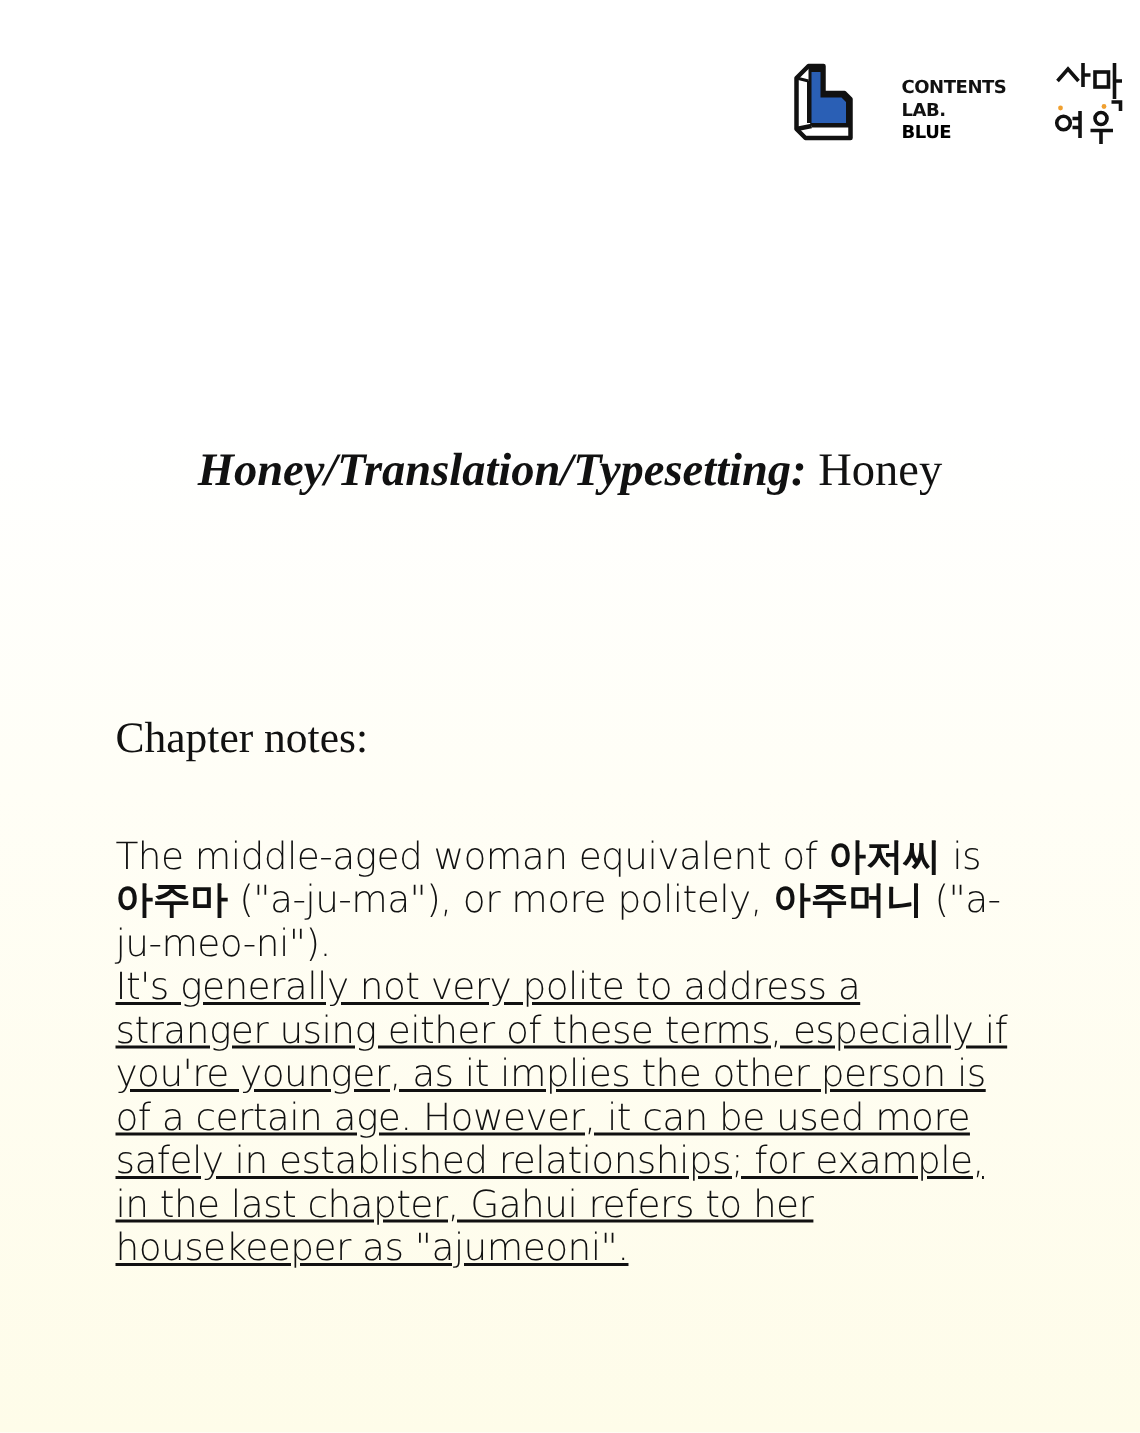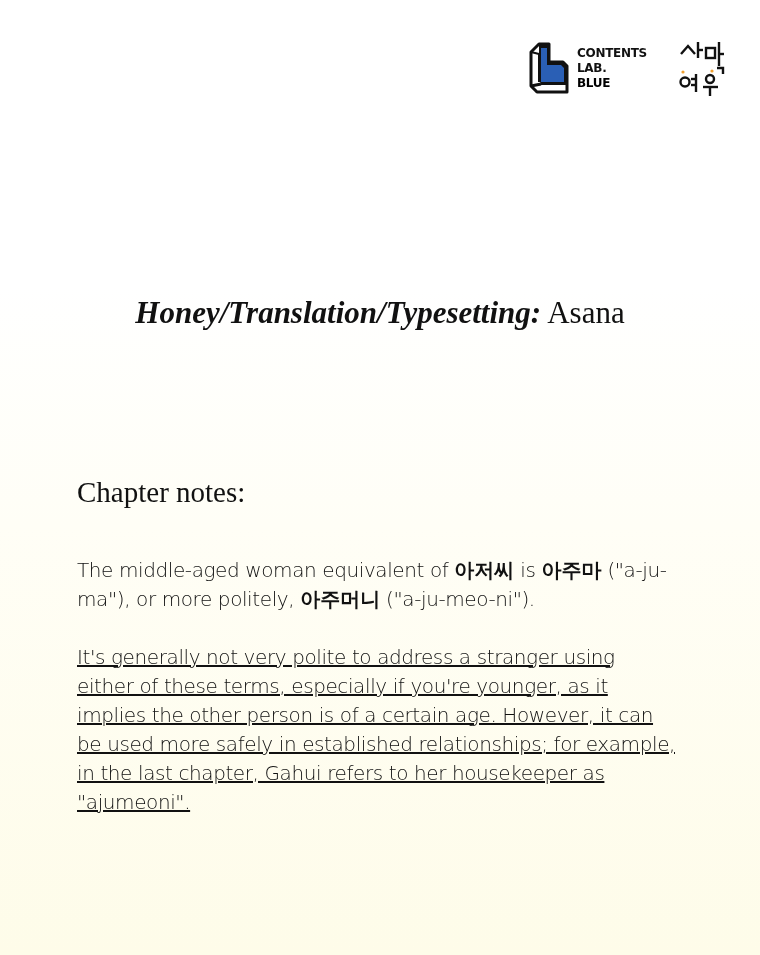--- a/index.html
+++ b/index.html
@@ -16,21 +16,22 @@
     }
     .logos {
       position: absolute;
       top: 38px;
       left: 527px;
       display: flex;
       align-items: center;
     }
     .cl-logo {
       display: flex;
-      align-items: center;
+      align-items: flex-end;
+      gap: 24px;
     }
     .cl-mark {
       width: 44px;
       height: 56px;
     }
     .cl-text {
       margin-left: 6px;
       font-family: "DejaVu Sans", sans-serif;
       font-weight: bold;
       font-size: 12px;
@@ -68,21 +69,21 @@
       left: 77px;
       font-family: "Liberation Serif", "DejaVu Serif", serif;
       font-size: 29px;
       color: #111;
     }
     .para {
       position: absolute;
       left: 77px;
       width: 600px;
       font-family: "DejaVu Sans", sans-serif;
-      font-size: 20px;
+      font-size: 25px;
       line-height: 29px;
       color: #111;
       font-weight: 300;
       letter-spacing: -0.4px;
     }
     .para b {
       font-weight: bold;
       letter-spacing: 0;
     }
     .p1 { top: 556px; }
@@ -128,21 +129,21 @@
     <line x1="24" y1="49" x2="39" y2="49" stroke="#111" stroke-width="2.4"></line>
     <line x1="31" y1="49" x2="31" y2="58" stroke="#111" stroke-width="2.4"></line>
     <path d="M38,30 L44,30 L44,36" fill="none" stroke="#111" stroke-width="2.4"></path>
     <circle cx="33" cy="33" r="1.6" fill="#f0a030"></circle>
   </svg>
 </div>
 
 <div class="credits">
   <div>
     <span class="role">Honey/Translation/Typesetting:</span>
-    <span>Asana</span>
+    <span>Honey</span>
   </div>
 </div>
 
 <div class="notes-title">Chapter notes:</div>
 
 <div class="para p1"><span>The middle-aged woman equivalent of </span><b>아저씨</b><span> is </span><b>아주마</b><span> ("a-ju-ma"), or more politely, </span><b>아주머니</b><span> ("a-ju-meo-ni").</span></div>
 
 <div class="para p2">It's generally not very polite to address a stranger using either of these terms, especially if you're younger, as it implies the other person is of a certain age. However, it can be used more safely in established relationships; for example, in the last chapter, Gahui refers to her housekeeper as "ajumeoni".</div>
 
 </body></html>

